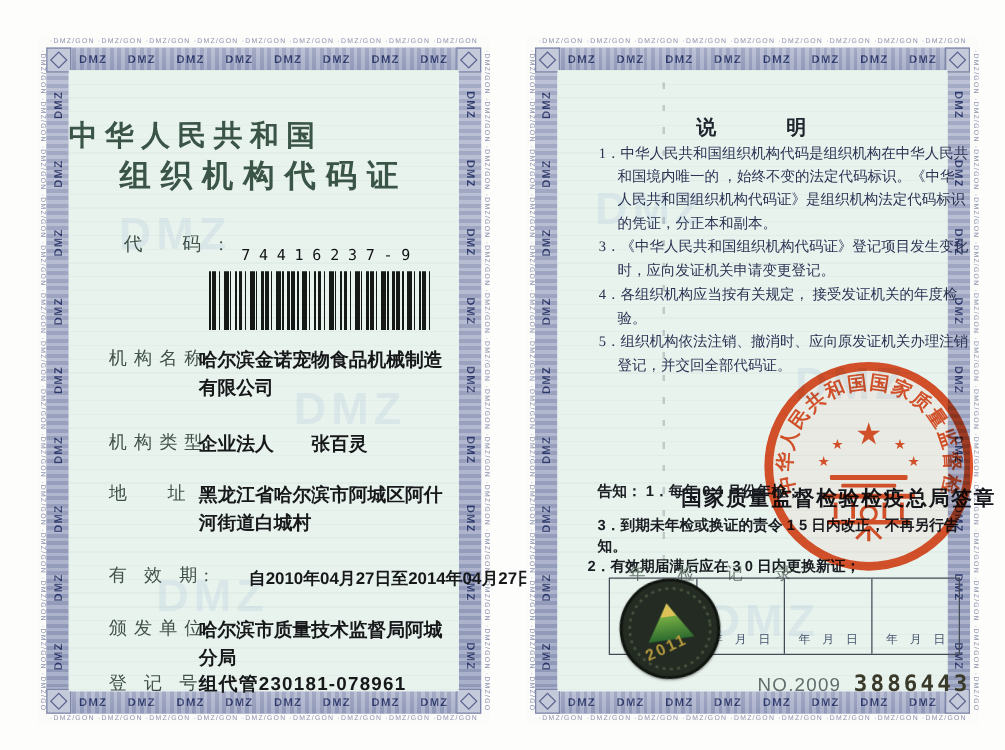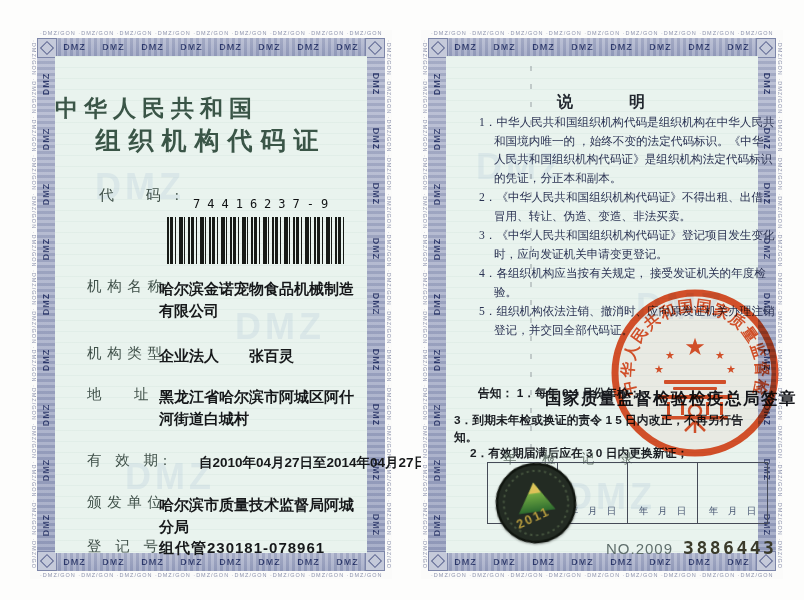--- a/index.html
+++ b/index.html
@@ -143,21 +143,21 @@
     line-height:1.65; white-space:pre-line; letter-spacing:1px;
   }
   .issuer-right {
     position:absolute; top:297px; left:99px;
     font-size:16.5px; font-weight:bold; color:#15171c;
     letter-spacing:1.5px; white-space:nowrap;margin-top:35px;
   }
   .notice { position:absolute; font-size:11.8px; font-weight:bold; color:#1a1d22;
     line-height:1.45; white-space:pre-wrap; }
   .notice-1 { top:329px; left:32px; width:300px; }
-  .notice-2 { top:356px; left:8px; width:302px; }
+  .notice-2 { top:356px; left:32px; width:302px; }
   .notice-3 { top:389px; left:24px; width:302px; }
 
   .inspection-title {
     position:absolute; top:394px; left:57px; width:281px; text-align:left;
     font-size:13.5px; color:#6d7d73; letter-spacing:6px; white-space:pre;
   }
   .inspection-table {
     position:absolute; top:406px; left:41px; width:281px; height:62px;
     border:1.6px solid #454a57; display:flex;
   }
@@ -341,21 +341,20 @@
     <div class="wm" style="top:90px; left:30px;">DMZ</div>
     <div class="wm" style="top:230px; left:190px;">DMZ</div>
     <div class="wm" style="top:420px; left:120px;">DMZ</div>
 
     <div class="fold-line"></div>
 
     <div class="r-title">说　　　明</div>
 
     <div class="notes">
       <p>1．中华人民共和国组织机构代码是组织机构在中华人民共和国境内唯一的 ，始终不变的法定代码标识。《中华人民共和国组织机构代码证》是组织机构法定代码标识的凭证，分正本和副本。</p>
-      <p>2．《中华人民共和国组织机构代码证》不得出租、出借；冒用、转让、伪造、变造、非法买卖。</p>
       <p>3．《中华人民共和国组织机构代码证》登记项目发生变化时，应向发证机关申请变更登记。</p>
       <p>4．各组织机构应当按有关规定， 接受发证机关的年度检验。</p>
       <p>5．组织机构依法注销、撤消时、应向原发证机关办理注销登记，并交回全部代码证。</p>
     </div>
 
     <div class="issuer-right">国家质量监督检验检疫总局签章</div>
 
     <div class="notice notice-1">告知： 1．每年 0 4 月份年检；</div>
     <div class="notice notice-2">3．到期未年检或换证的责令 1 5 日内改正，不再另行告知。</div>
     <div class="notice notice-3">2．有效期届满后应在 3 0 日内更换新证；</div>

